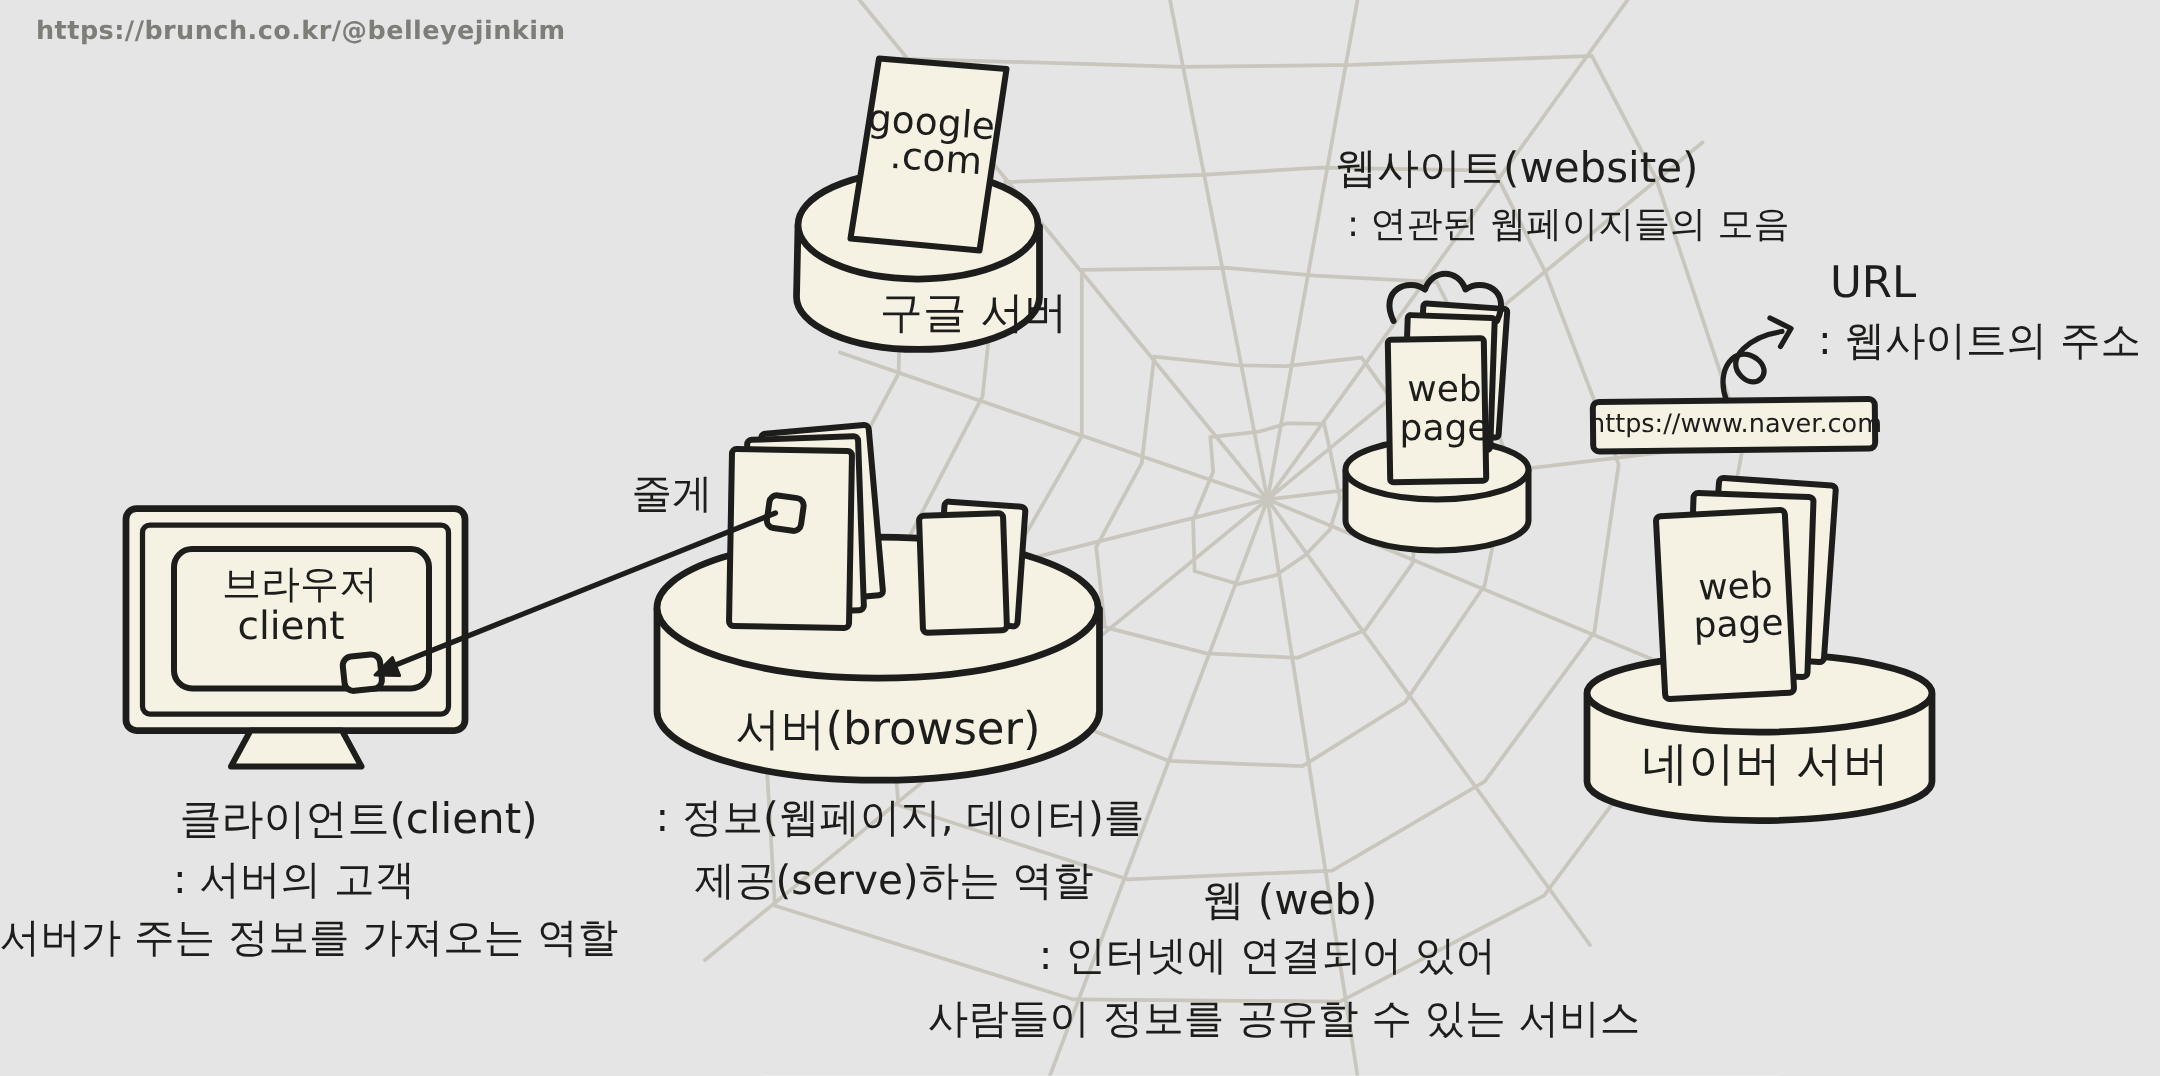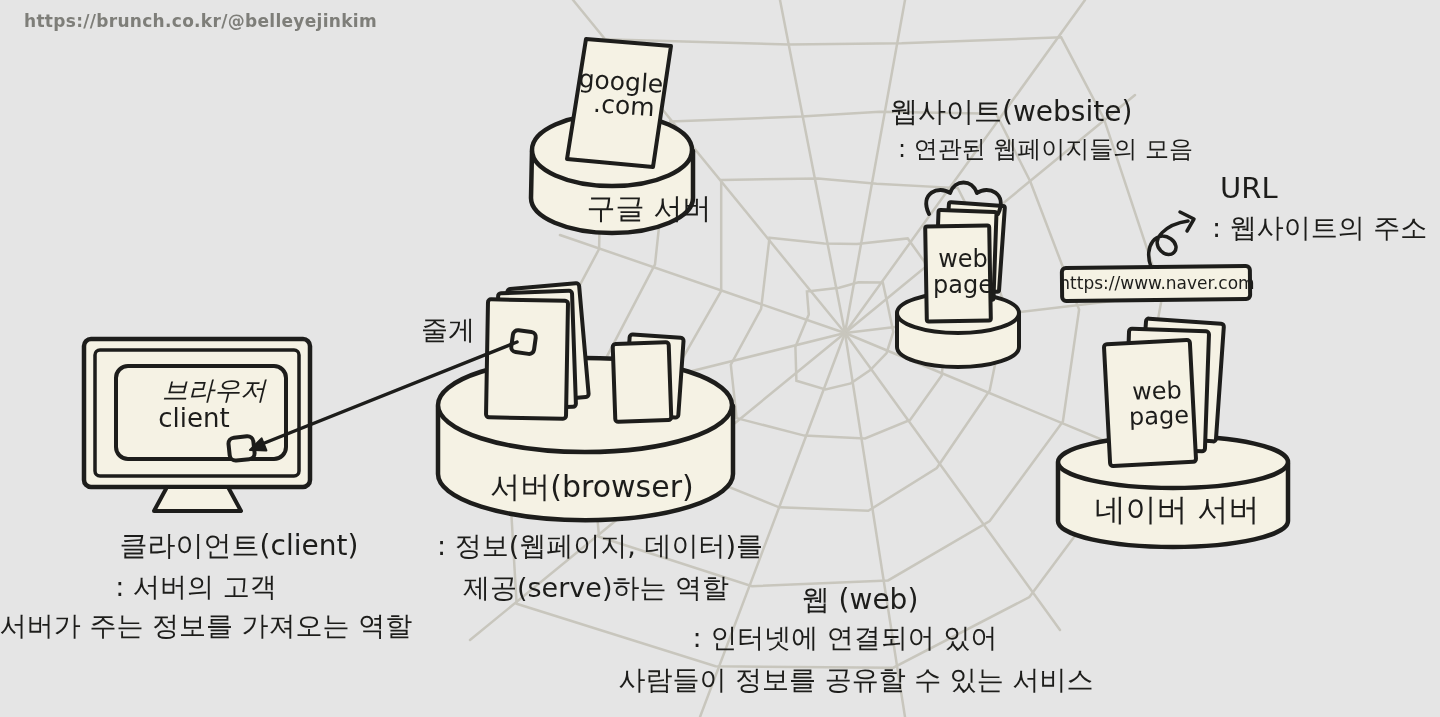--- a/index.html
+++ b/index.html
@@ -123,21 +123,21 @@
 
   <div class="txt ctr" style="left:1157px;top:378px;font-size:24px;transform:translateX(-50%) rotate(-2deg);">web</div>
   <div class="txt ctr" style="left:1159px;top:403px;font-size:24px;transform:translateX(-50%) rotate(-2deg);">page</div>
   <div class="txt ctr" style="left:1177px;top:492px;font-size:31px;">네이버 서버</div>
 
   <div class="txt" style="left:421px;top:314px;font-size:27px;">줄게</div>
   <div class="txt ctr" style="left:592px;top:470px;font-size:30px;">서버(browser)</div>
   <div class="txt" style="left:437px;top:530px;font-size:27px;">: 정보(웹페이지, 데이터)를</div>
   <div class="txt" style="left:463px;top:572px;font-size:27px;">제공(serve)하는 역할</div>
 
-  <div class="txt ctr" style="left:214px;top:376px;font-size:26px;font-style:italic;">브라우저</div>
+  <div class="txt ctr" style="left:200px;top:376px;font-size:26px;">브라우저</div>
   <div class="txt ctr" style="left:194px;top:404px;font-size:26px;">client</div>
   <div class="txt ctr" style="left:207px;top:530px;font-size:28px;margin-left:32px;">클라이언트(client)</div>
   <div class="txt ctr" style="left:196px;top:571px;font-size:27px;">: 서버의 고객</div>
   <div class="txt ctr" style="left:206px;top:610px;font-size:27px;">서버가 주는 정보를 가져오는 역할</div>
 
   <div class="txt ctr" style="left:860px;top:584px;font-size:28px;">웹 (web)</div>
   <div class="txt ctr" style="left:845px;top:622px;font-size:27px;">: 인터넷에 연결되어 있어</div>
   <div class="txt ctr" style="left:856px;top:664px;font-size:27px;">사람들이 정보를 공유할 수 있는 서비스</div>
 
 </div>

